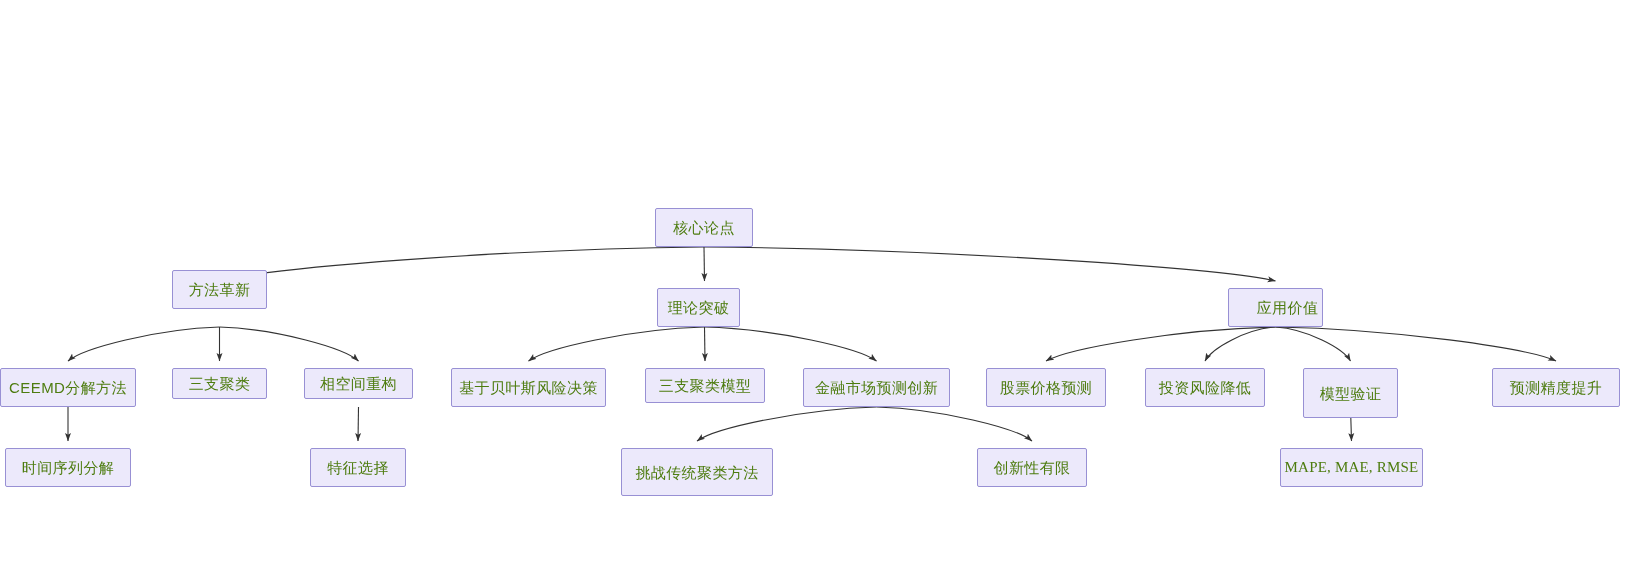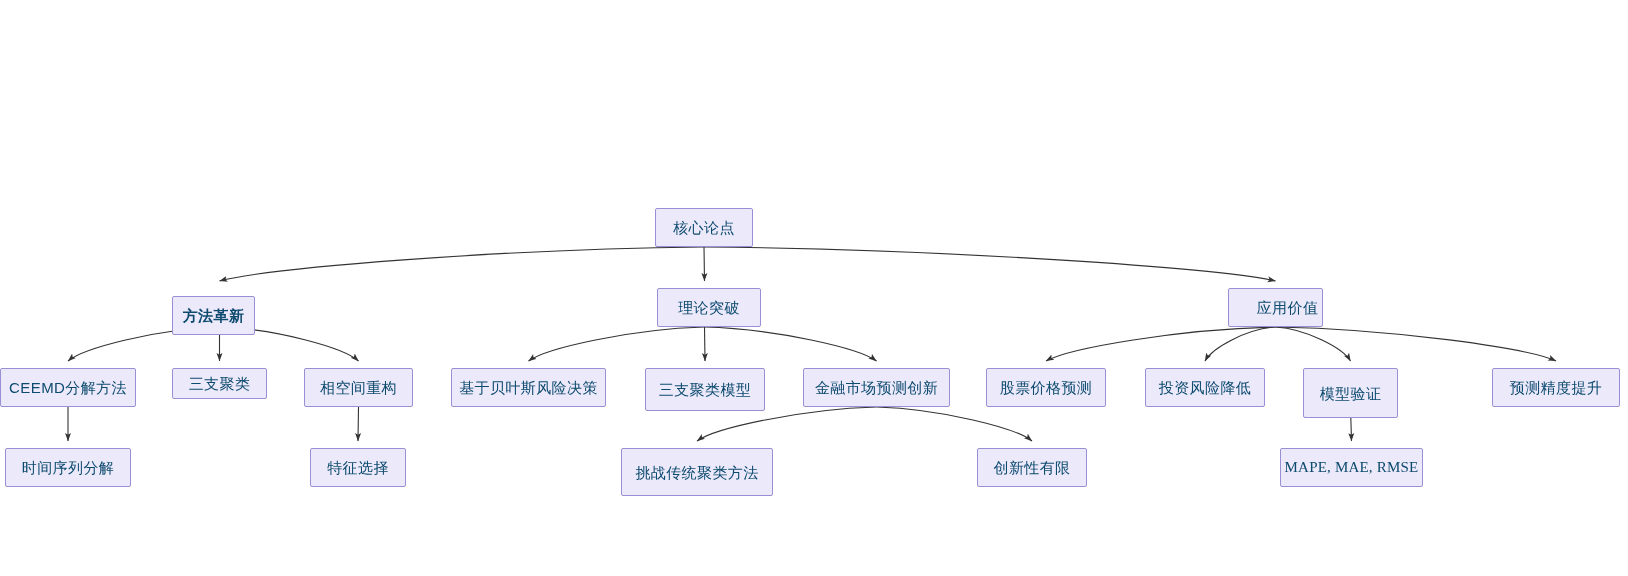--- a/index.html
+++ b/index.html
@@ -30,21 +30,21 @@
   }
   .node {
     position: absolute;
     box-sizing: border-box;
     background: #ECE9FB;
     border: 1px solid #9890D4;
     border-radius: 2px;
     display: flex;
     align-items: center;
     justify-content: center;
-    color: #0c4a6e;
+    color: #4d7c0f;
     font-size: 15px;
     line-height: 1;
     white-space: nowrap;
     letter-spacing: 0.4px;
   }
   .node.latin {
     font-family: "Liberation Serif", "DejaVu Serif", serif;
     font-size: 15px;
     letter-spacing: 0.2px;
     text-align: right;
@@ -76,28 +76,28 @@
         <path class="edge-path" d="M1275.5,327 C1393.31,329.04 1527.95,348.08 1556,361" marker-end="url(#arrow)"></path>
         <path class="edge-path" d="M68,407 L68,441" marker-end="url(#arrow)"></path>
         <path class="edge-path" d="M358.5,407 L358,441" marker-end="url(#arrow)"></path>
         <path class="edge-path" d="M876.5,407 C801.11,409.04 714.95,428.08 697,441" marker-end="url(#arrow)"></path>
         <path class="edge-path" d="M876.5,407 C941.81,409.04 1016.45,428.08 1032,441" marker-end="url(#arrow)"></path>
         <path class="edge-path" d="M1350.5,407 L1351.5,441" marker-end="url(#arrow)"></path>
       </g>
   </svg>
   <div id="nodes-group">
       <div class="node" style="left: 655px; top: 208px; width: 98px; height: 39px;">核心论点</div>
-      <div class="node" style="left: 172px; top: 296px; width: 83px; height: 39px; font-weight: bold;">方法革新</div>
-      <div class="node" style="left: 657px; top: 288px; width: 104px; height: 39px;">理论突破</div>
+      <div class="node" style="left: 172px; top: 270px; width: 95px; height: 39px;">方法革新</div>
+      <div class="node" style="left: 657px; top: 288px; width: 83px; height: 39px;">理论突破</div>
       <div class="node" style="left: 1228px; top: 288px; width: 95px; height: 39px; padding-left: 24px;">应用价值</div>
       <div class="node" style="left: 0px; top: 368px; width: 136px; height: 39px;">CEEMD分解方法</div>
       <div class="node" style="left: 172px; top: 368px; width: 95px; height: 31px;">三支聚类</div>
-      <div class="node" style="left: 304px; top: 368px; width: 109px; height: 39px;">相空间重构</div>
+      <div class="node" style="left: 304px; top: 368px; width: 109px; height: 31px;">相空间重构</div>
       <div class="node" style="left: 451px; top: 368px; width: 155px; height: 39px; text-align: right;">基于贝叶斯风险决策</div>
-      <div class="node" style="left: 645px; top: 368px; width: 120px; height: 43px;">三支聚类模型</div>
+      <div class="node" style="left: 645px; top: 368px; width: 120px; height: 35px;">三支聚类模型</div>
       <div class="node" style="left: 803px; top: 368px; width: 147px; height: 39px;">金融市场预测创新</div>
       <div class="node" style="left: 986px; top: 368px; width: 120px; height: 39px;">股票价格预测</div>
       <div class="node" style="left: 1145px; top: 368px; width: 120px; height: 39px;">投资风险降低</div>
       <div class="node" style="left: 1303px; top: 368px; width: 95px; height: 50px;">模型验证</div>
       <div class="node" style="left: 1492px; top: 368px; width: 128px; height: 39px;">预测精度提升</div>
       <div class="node" style="left: 5px; top: 448px; width: 126px; height: 39px;">时间序列分解</div>
       <div class="node" style="left: 310px; top: 448px; width: 96px; height: 39px;">特征选择</div>
       <div class="node" style="left: 621px; top: 448px; width: 152px; height: 48px;">挑战传统聚类方法</div>
       <div class="node" style="left: 977px; top: 448px; width: 110px; height: 39px;">创新性有限</div>
       <div class="node latin" style="left: 1280px; top: 448px; width: 143px; height: 39px;">MAPE, MAE, RMSE</div>

